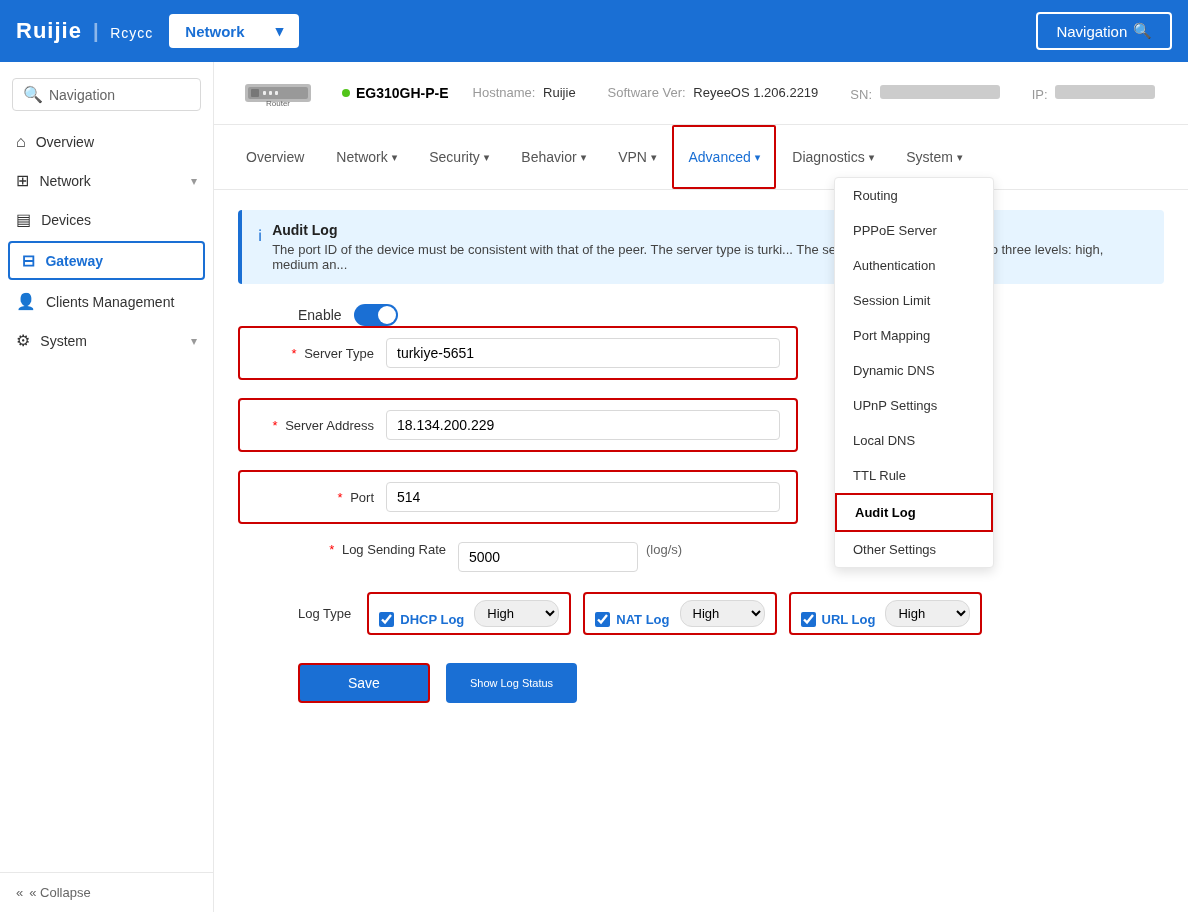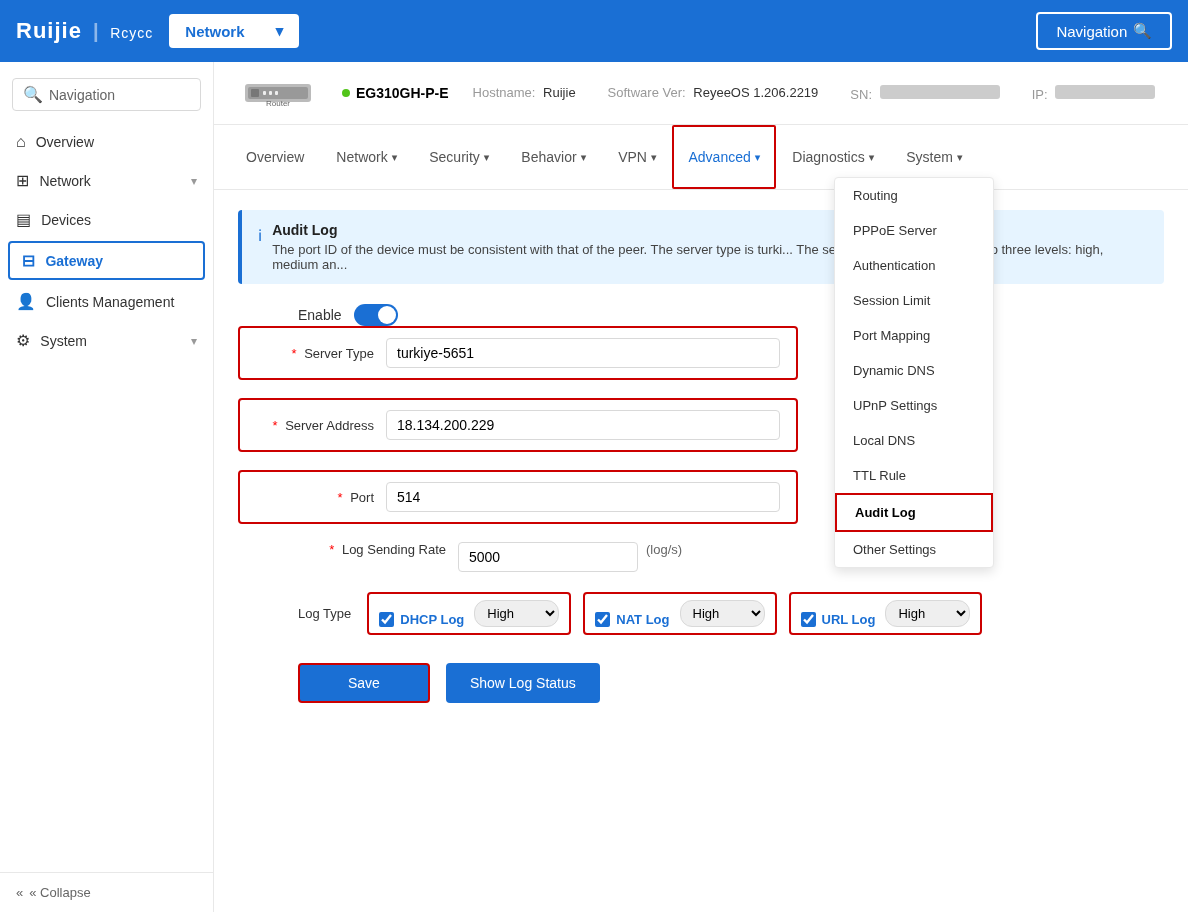--- a/index.html
+++ b/index.html
@@ -326,21 +326,21 @@
       font-size: 14px;
       cursor: pointer;
       font-weight: 500;
     }
     .btn-log {
       background: #1a6fd4;
       color: white;
       border: none;
       border-radius: 4px;
       padding: 10px 24px;
-      font-size: 14px;
+      font-size: 11px;
       cursor: pointer;
     }
 
     
     .router-svg {
       width: 80px;
       text-align: center;
       font-size: 11px;
       color: #666;
     }

